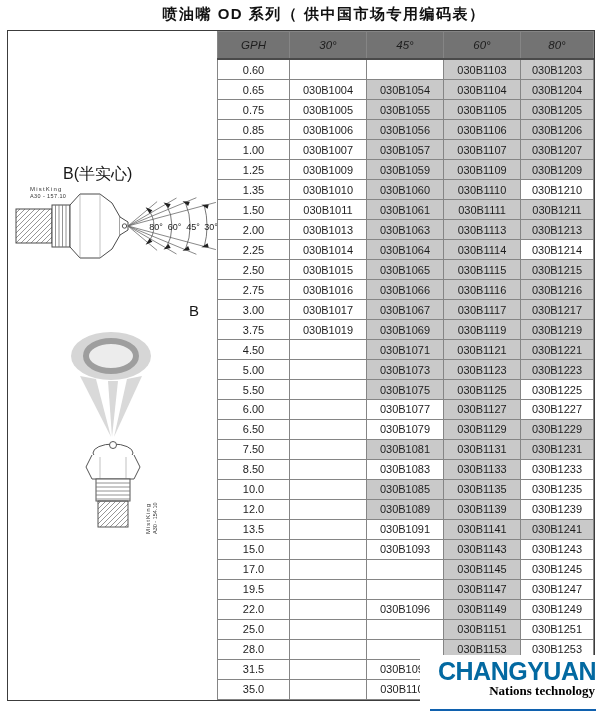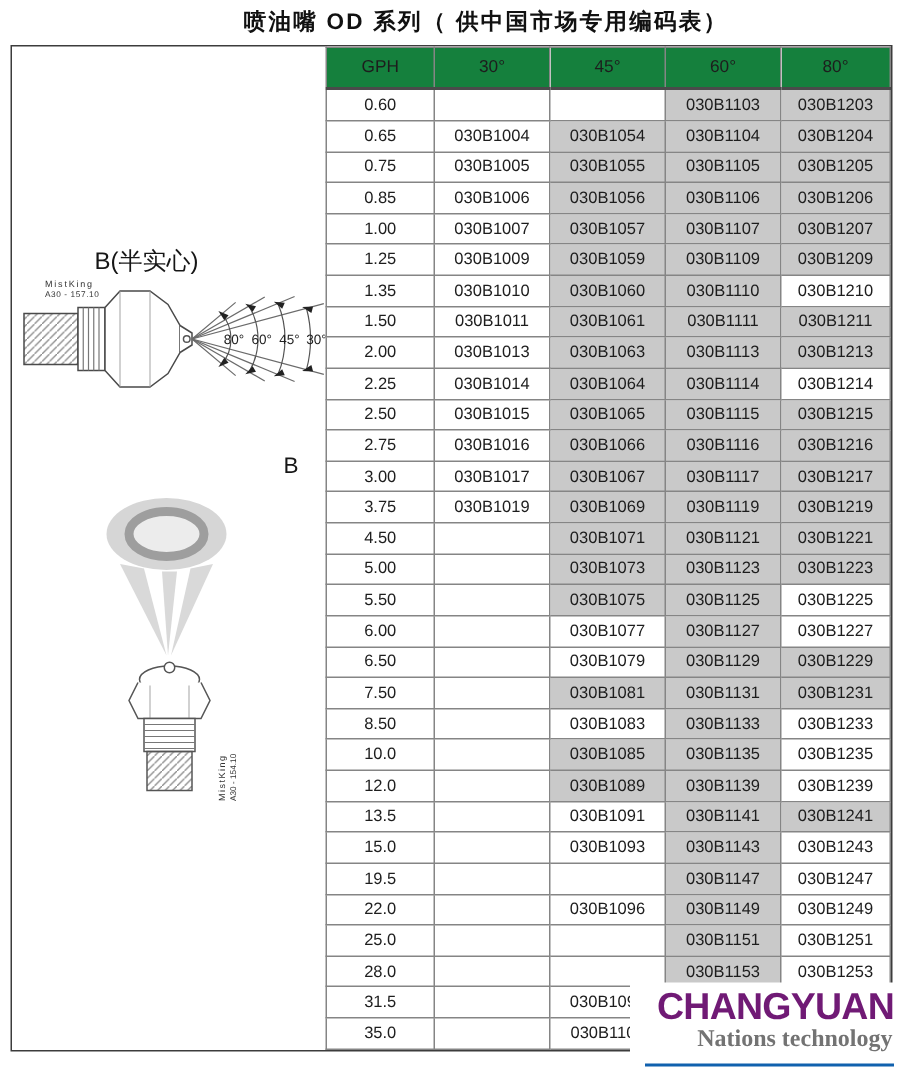--- a/index.html
+++ b/index.html
@@ -10,27 +10,27 @@
   .box{position:absolute;left:7px;top:30px;width:586px;height:669px;border:1px solid #3c3c3c;}
   .left{position:absolute;left:0;top:0;width:210px;height:100%;}
   .lbl-top{position:absolute;left:55px;top:93px;font-size:16px;color:#161616;margin-top:40px;}
   .svg1{position:absolute;left:0;top:150px;width:211px;height:155px;}
   .lbl-b{position:absolute;left:181px;top:271px;font-size:15px;color:#161616;}
   .svg2{position:absolute;left:20px;top:298px;width:170px;height:215px;}
   table.codes{position:absolute;right:0;top:0;width:376px;height:669px;
               border-collapse:collapse;table-layout:fixed;border:1px solid #3c3c3c;background:#fff;}
   .codes th,.codes td{border:1px solid #858585;font-size:11px;text-align:center;padding:0;
               color:#1d1d1d;font-weight:normal;overflow:hidden;white-space:nowrap;}
-  .codes thead th{height:26px;border-bottom:2px solid #4a4a4a;font-size:11.5px;background:#15803d;}
+  .codes thead th{height:26px;border-bottom:2px solid #4a4a4a;font-size:11.5px;background:#737373;font-style:italic;}
   .codes td.g{background:#c9c9c9;}
   .logo{position:absolute;left:420px;top:655px;width:176px;height:57px;background:#fff;
         text-align:right;z-index:5;}
-  .logo-name{font-size:25px;font-weight:bold;color:#701a75;letter-spacing:-0.5px;line-height:1;
+  .logo-name{font-size:25px;font-weight:bold;color:#0369a1;letter-spacing:-0.5px;line-height:1;
              margin-top:4px;}
-  .logo-tag{font-family:"Liberation Serif",serif;font-size:16px;font-weight:bold;color:#737373;
+  .logo-tag{font-family:"Liberation Serif",serif;font-size:13px;font-weight:bold;color:#000000;
             line-height:1.15;padding-right:1px;}
   .logo-rule{position:absolute;left:10px;right:0;bottom:1px;height:2px;background:#1061ae;}
   svg text{font-family:"Liberation Sans",sans-serif;}
 </style>
 </head>
 <body>
 
 <div class="page">
 
   <div class="title">喷油嘴 OD 系列（ 供中国市场专用编码表）</div>
@@ -320,20 +320,27 @@
             <td class="g">030B1241</td>
           </tr>
           <tr>
             <td>15.0</td>
             <td></td>
             <td>030B1093</td>
             <td class="g">030B1143</td>
             <td>030B1243</td>
           </tr>
           <tr>
+            <td>17.0</td>
+            <td></td>
+            <td></td>
+            <td class="g">030B1145</td>
+            <td>030B1245</td>
+          </tr>
+          <tr>
             <td>19.5</td>
             <td></td>
             <td></td>
             <td class="g">030B1147</td>
             <td>030B1247</td>
           </tr>
           <tr>
             <td>22.0</td>
             <td></td>
             <td>030B1096</td>

